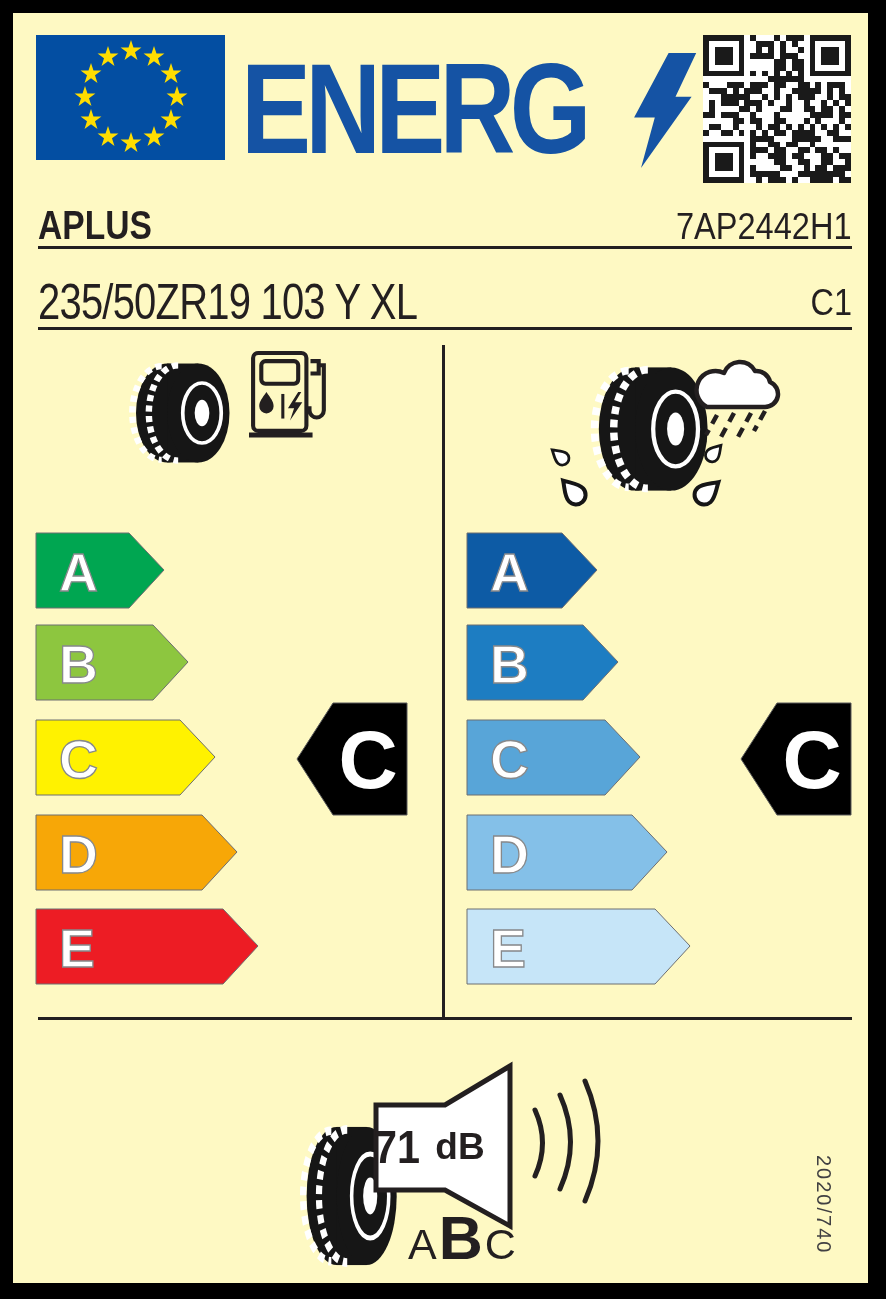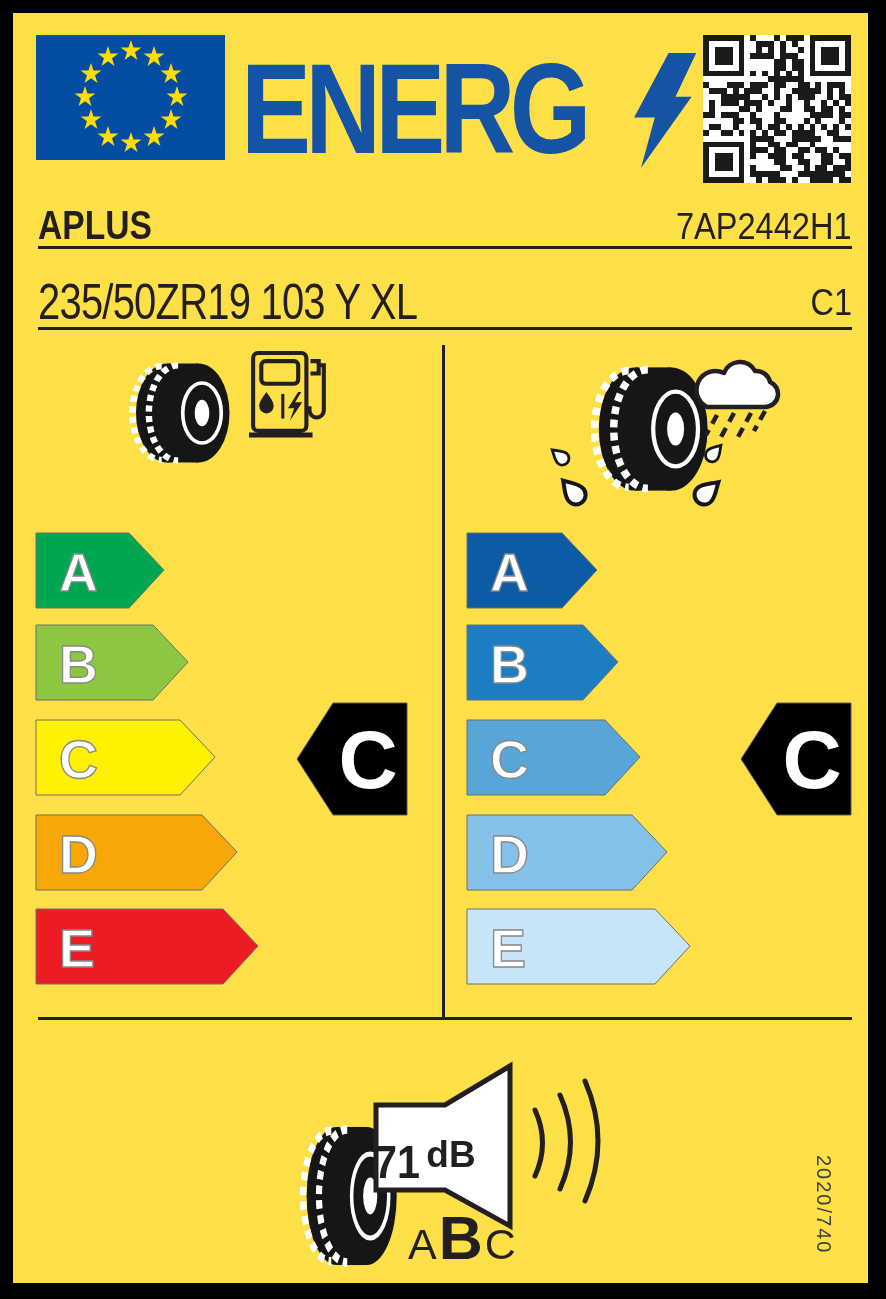--- a/index.html
+++ b/index.html
@@ -1,32 +1,32 @@
 <!DOCTYPE html>
 <html><head>
 <meta charset="utf-8">
 <style>
   html,body{margin:0;padding:0;background:#777;}
-  .page{position:relative;width:886px;height:1299px;background:#fde047;
+  .page{position:relative;width:886px;height:1299px;background:#fef9c3;
         border:solid #000;border-width:13px 18px 16px 13px;box-sizing:border-box;
         font-family:"Liberation Sans",sans-serif;color:#231f20;overflow:hidden;}
   .abs{position:absolute;}
   .hline{position:absolute;height:3px;background:#231f20;}
   .vline{position:absolute;width:3px;background:#231f20;}
   .logo{font-weight:bold;font-size:128px;line-height:1;letter-spacing:-7px;
         transform:scaleX(.82);transform-origin:left top;white-space:nowrap;}
   .brand{font-weight:bold;font-size:40px;transform:scaleX(.84);transform-origin:left top;}
   .labelid{font-size:37px;transform:scaleX(.88);transform-origin:right top;}
   .sizeline{font-size:50px;transform:scaleX(.80);transform-origin:left top;letter-spacing:-1px;}
   .c1{font-size:36px;transform:scaleX(.9);transform-origin:right top;}
   svg.cls text{font-family:"Liberation Sans",sans-serif;font-weight:bold;font-size:54px;
         fill:#fff;stroke:#87898b;stroke-width:1.3;}
   svg.rating text{font-family:"Liberation Sans",sans-serif;font-weight:bold;font-size:82px;
         fill:#fff;text-anchor:middle;}
-  .db{display:flex;align-items:flex-start;gap:0;margin-top:15px;}
+  .db{display:flex;align-items:center;gap:9px;}
   .db .num{font-size:47px;font-weight:bold;transform:scaleX(.88);transform-origin:left bottom;}
   .db .unit{font-size:37px;font-weight:bold;}
   .abc{display:flex;align-items:baseline;letter-spacing:2px;}
   .abc .sm{font-size:43px;}
   .abc .big{font-size:61px;font-weight:bold;}
   .reg{writing-mode:vertical-rl;text-orientation:mixed;font-size:20px;color:#414042;letter-spacing:2px;}
 </style>
 </head>
 <body>
 

